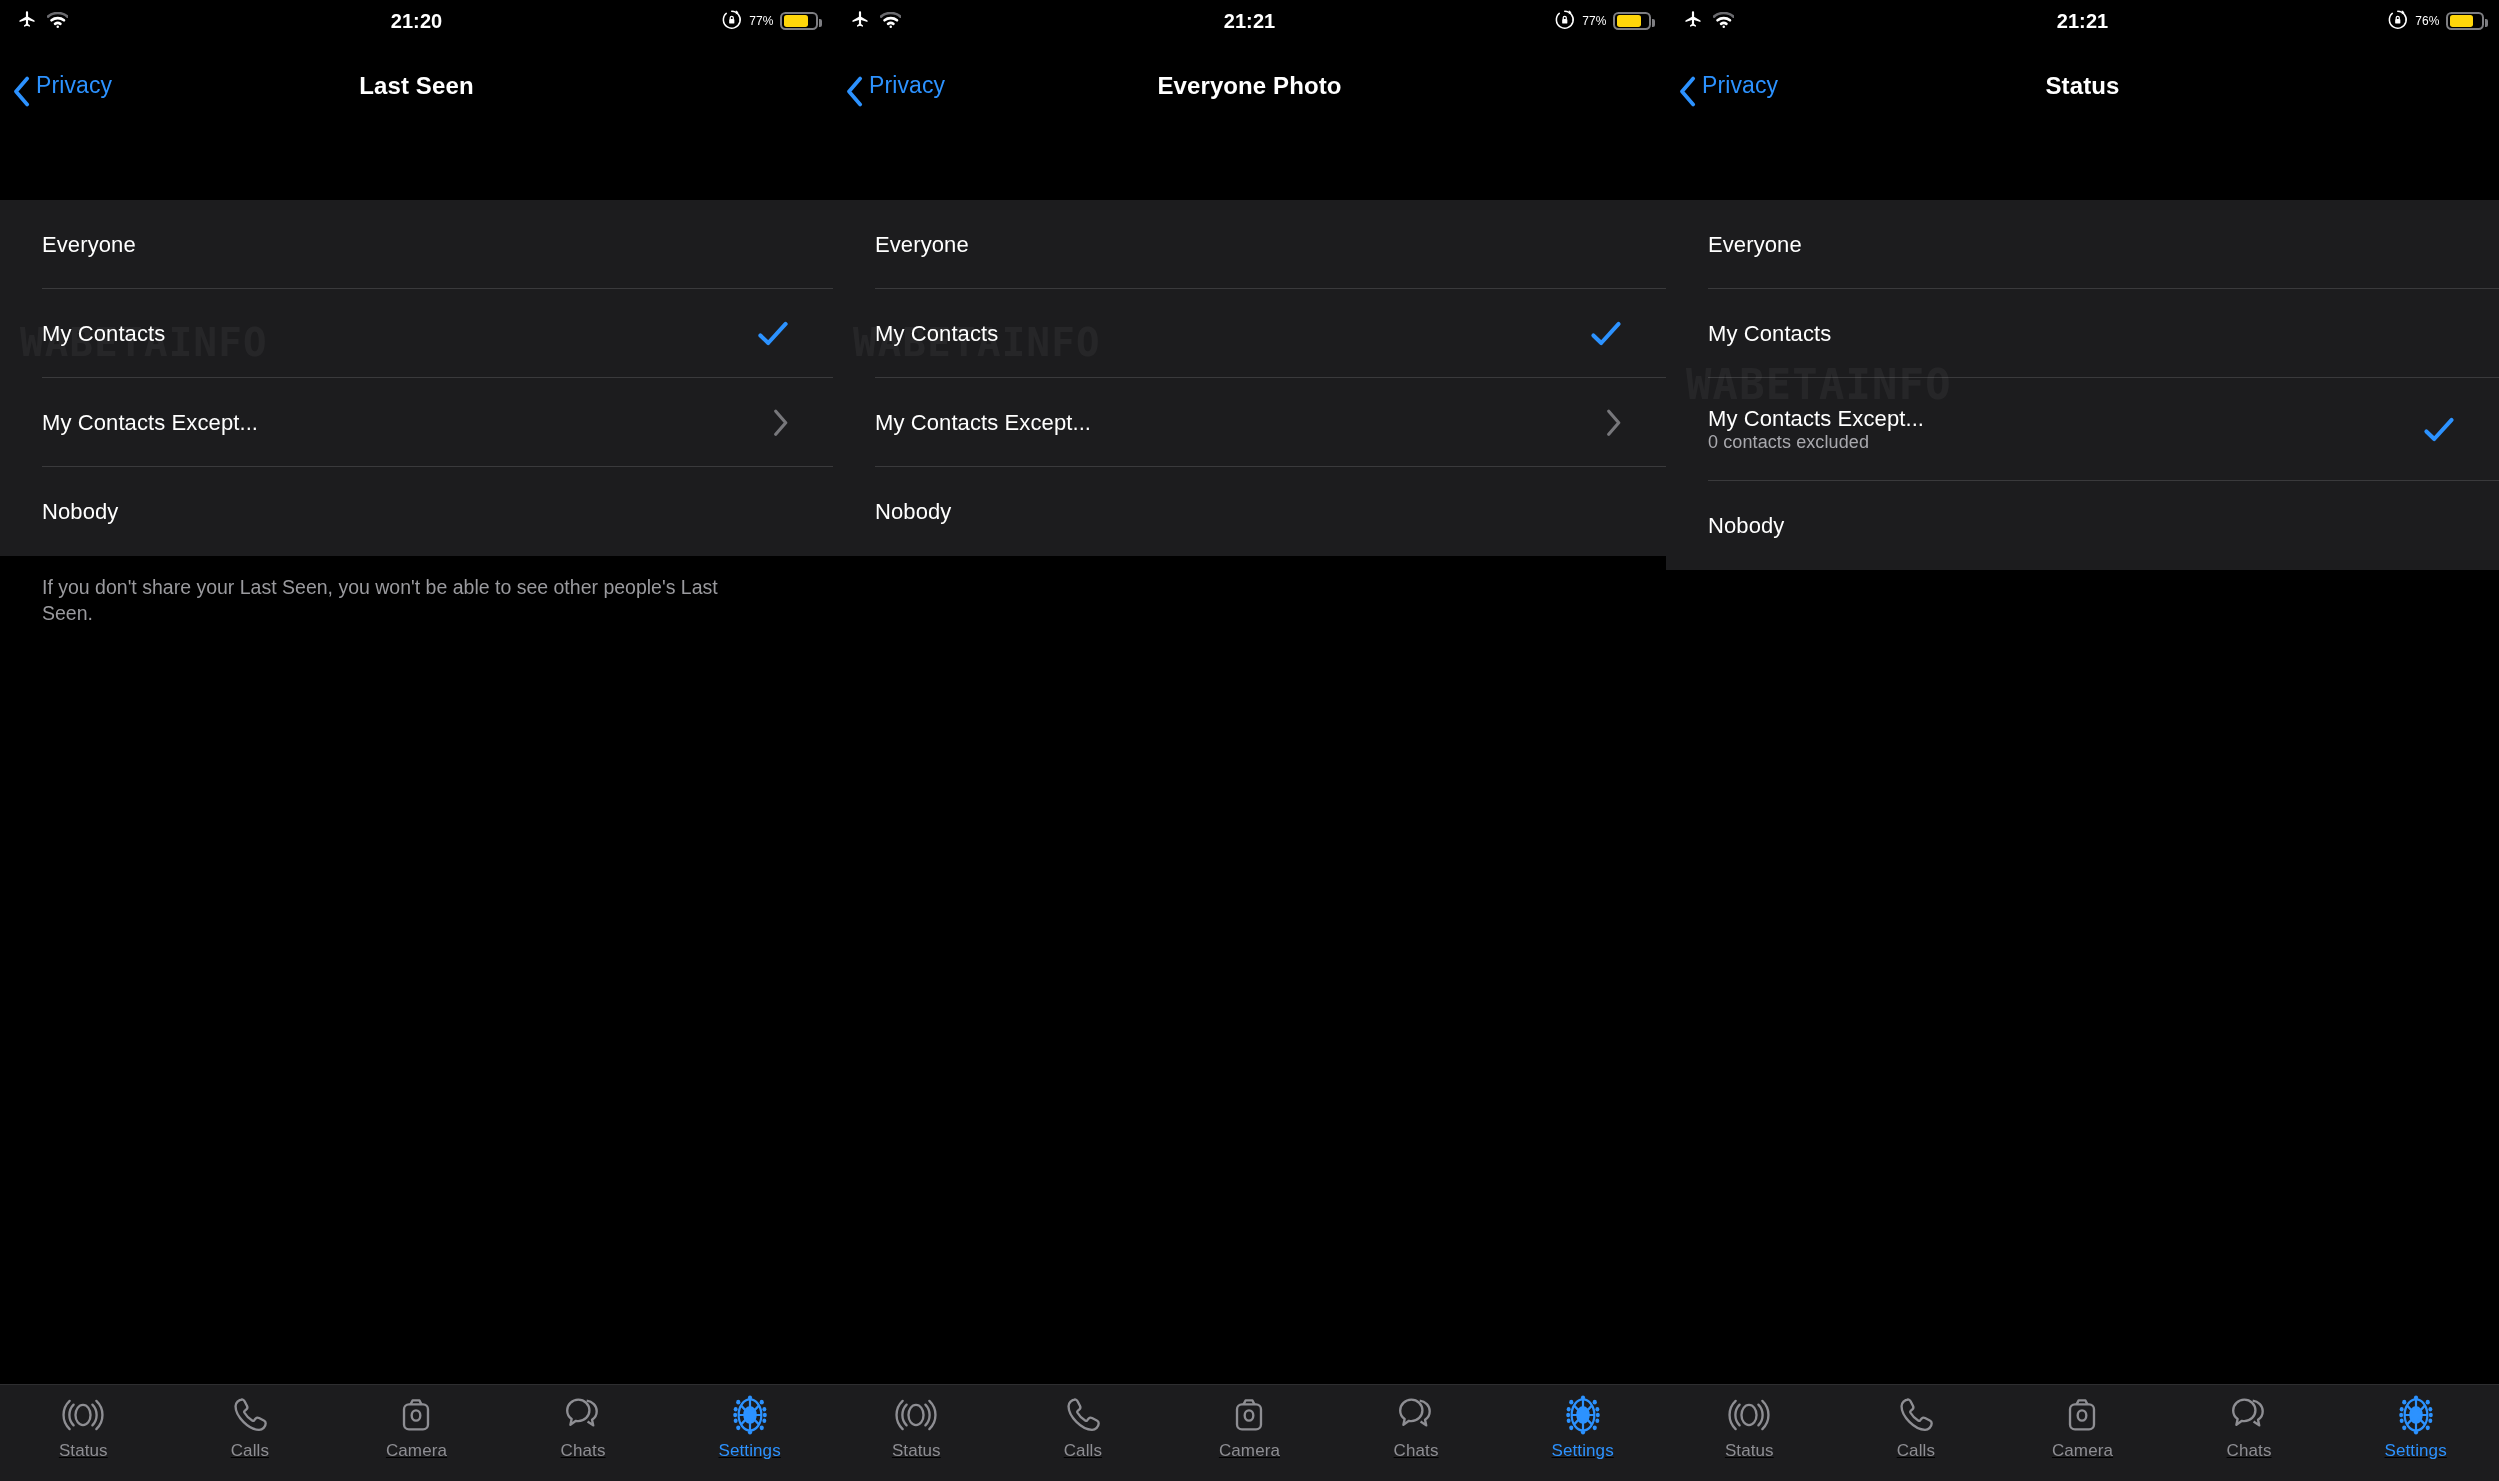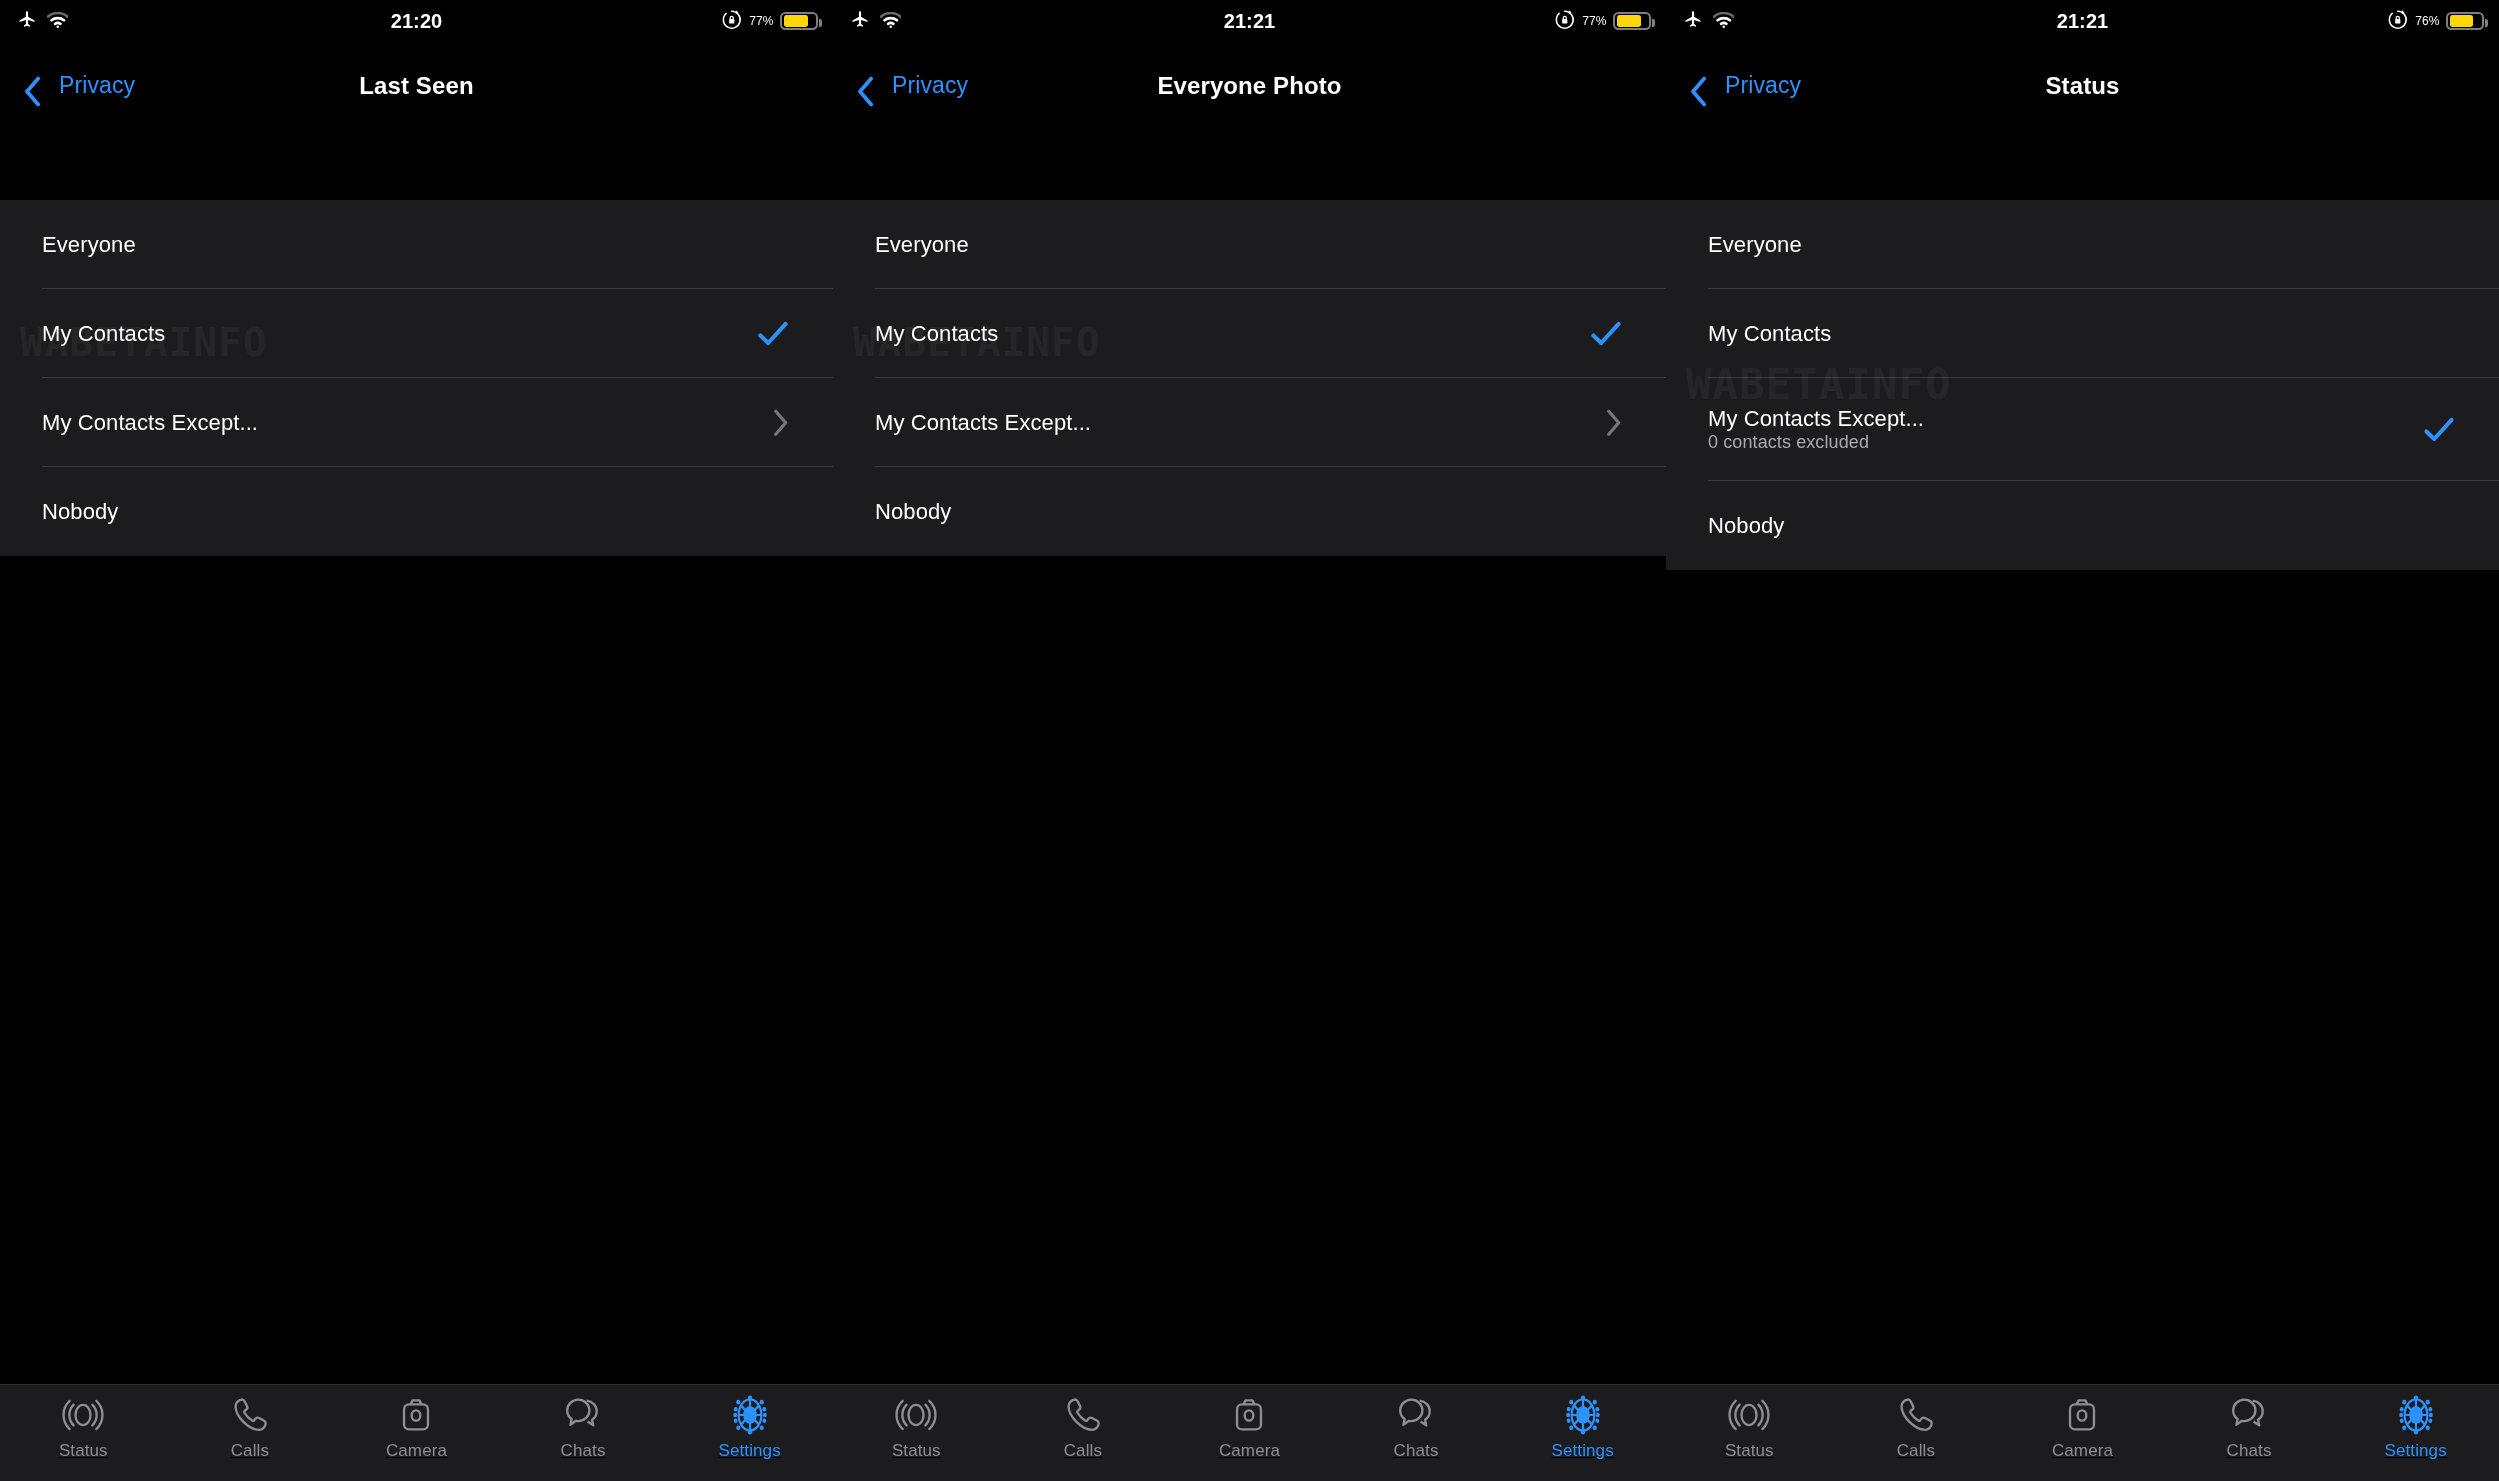--- a/index.html
+++ b/index.html
@@ -46,22 +46,22 @@
   }
   .batt i { display:block; height:100%; background:#FFD60A; border-radius:2.7px; }
 
   
   .navbar {
     height:87px; flex:0 0 87px;
     position:relative; display:flex; align-items:center;
     background:#000;
   }
   .back {
-    display:flex; align-items:center; gap:16px;
-    padding-left:23px; color:#2C92FF; cursor:pointer;
+    display:flex; align-items:center; gap:4px;
+    padding-left:12px; color:#2C92FF; cursor:pointer;
   }
   .back .chev { display:block; width:20px; height:20px; }
   .back span { font-size:23px; letter-spacing:0.1px; }
   .nav-title {
     position:absolute; left:0; right:0; top:0; height:87px;
     display:flex; align-items:center; justify-content:center;
     color:#fff; font-size:24px; font-weight:bold; letter-spacing:0.1px;
     pointer-events:none;
   }
 
@@ -191,20 +191,21 @@
       <span class="divider"></span>
     </div>
           <div class="row ">
       <span class="labels">
         <span class="lbl">Nobody</span>
 
       </span>
 
     </div>
         </div>
+    <div class="footer">If you don't share your Last Seen, you won't be able to see other people's Last Seen.</div>
     <div class="wm" style="left:20px; top:191px; font-size:39px;">WABETAINFO</div>
   </div>
 
   <div class="tabbar">
     <div class="tab ">
       <span class="ticon"><svg width="42" height="42" viewBox="0 0 34 34" fill="none">
               <ellipse cx="17" cy="17" rx="6.1" ry="8.2" stroke="#8E8E93" stroke-width="1.9"></ellipse>
               <path d="M9.4 8.6A12 12 0 0 0 9.4 25.4" stroke="#8E8E93" stroke-width="1.9" stroke-linecap="round"></path>
               <path d="M24.6 8.6a12 12 0 0 1 0 16.8" stroke="#8E8E93" stroke-width="1.9" stroke-linecap="round"></path>
               <path d="M6.2 5.6A15.6 15.6 0 0 0 6.2 28.4" stroke="#8E8E93" stroke-width="1.9" stroke-linecap="round"></path>

